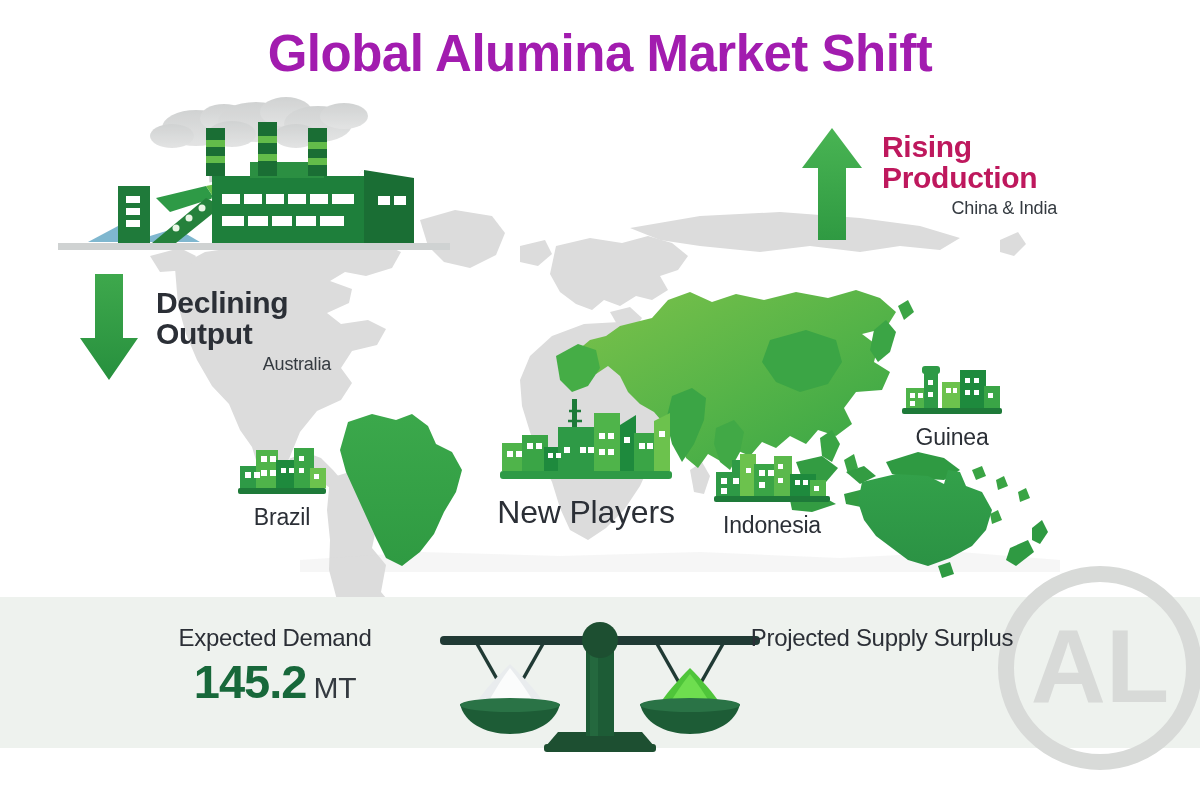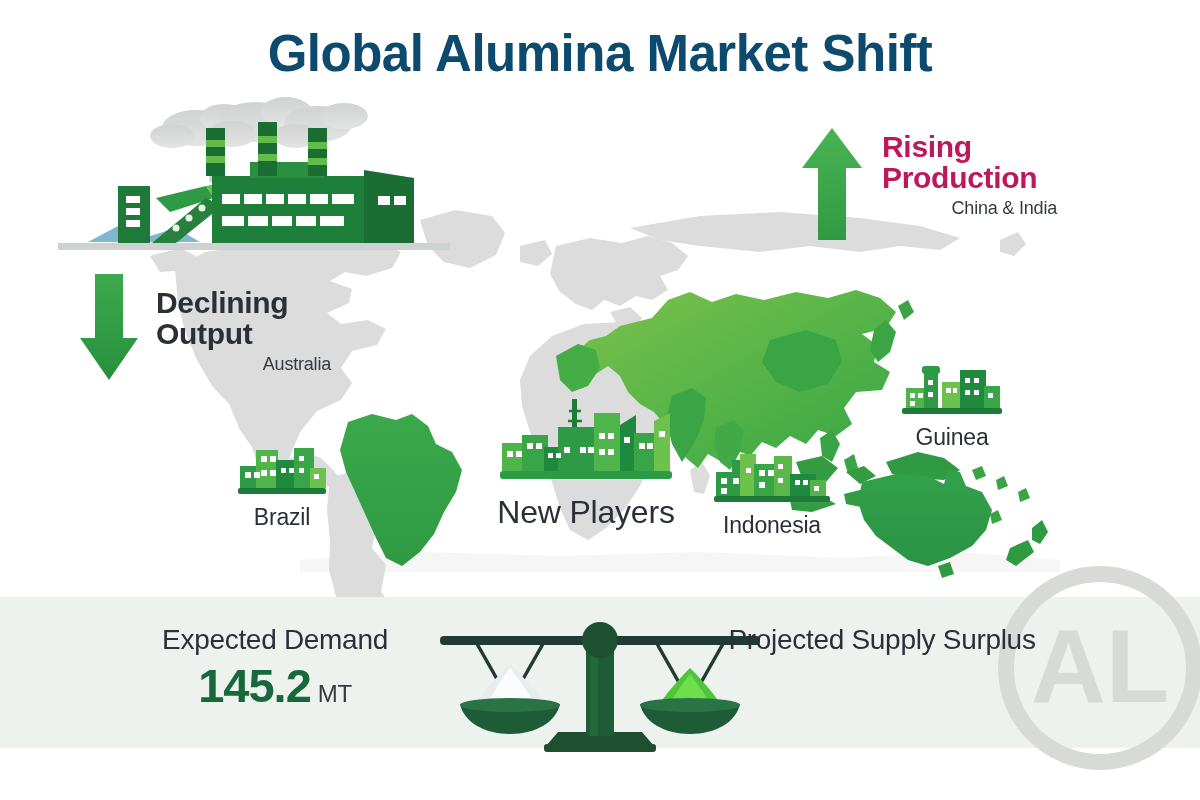--- a/index.html
+++ b/index.html
@@ -19,21 +19,21 @@
   
   #map-layer { position: absolute; inset: 0; }
   #map-svg { position: absolute; left: 0; top: 0; width: 1200px; height: 800px; }
 
   
   #title {
     position: absolute; left: 0; top: 24px; width: 1200px;
     text-align: center;
     font-size: 51px; font-weight: 700;
     letter-spacing: -0.5px;
-    color: #0c4a6e;
+    color: #a21caf;
   }
 
   
   .callout { position: absolute; }
   .callout .headline {
     font-size: 30px; font-weight: 700; line-height: 1.03;
     letter-spacing: -0.3px;
   }
   .callout .sub {
     font-size: 18px; font-weight: 400; color: #343a40;
@@ -63,30 +63,30 @@
   #hub-indonesia  { left: 710px; top: 438px; }
   #hub-guinea     { left: 898px; top: 358px; }
 
   
   #bottom-panel {
     position: absolute; left: 0; top: 597px; width: 1200px; height: 151px;
     background: #eef2ee;
   }
   .stat { position: absolute; text-align: center; }
   .stat .stat-label {
-    font-size: 28px; font-weight: 400; color: #2b2f36;
+    font-size: 24px; font-weight: 400; color: #2b2f36;
     letter-spacing: -0.3px; white-space: nowrap;
   }
   .stat .stat-value {
     margin-top: 2px; white-space: nowrap;
     font-size: 47px; font-weight: 700; color: #17683a;
     letter-spacing: -1px;
   }
   .stat .stat-unit {
-    font-size: 24px; font-weight: 500; color: #343a40;
+    font-size: 30px; font-weight: 500; color: #343a40;
     letter-spacing: -0.3px; margin-left: 7px;
   }
   #stat-demand  { left: 150px; top: 624px; width: 250px; }
   #stat-surplus { left: 724px; top: 624px; width: 316px; }
 
   #scale-wrap { position: absolute; left: 418px; top: 606px; }
 
   
   #watermark { position: absolute; left: 988px; top: 556px; }
 </style>

